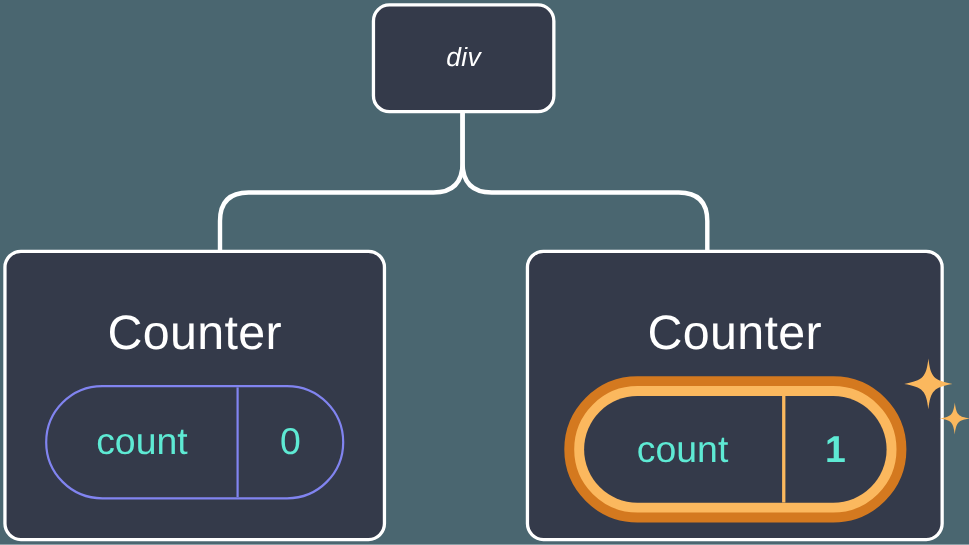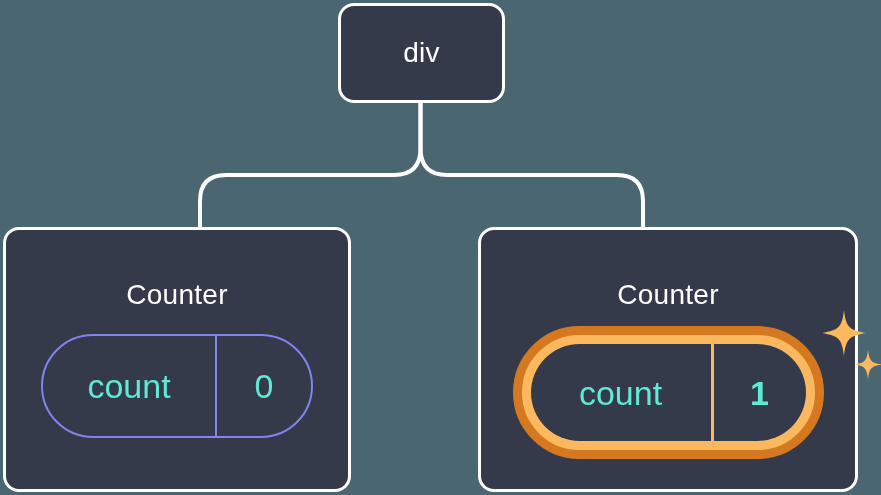--- a/index.html
+++ b/index.html
@@ -55,28 +55,29 @@
   .node-child-right {
     left: 478px;
     top: 227px;
     width: 380px;
     height: 265px;
   }
 
   .node-title {
     color: #ffffff;
     font-family: "Liberation Sans", sans-serif;
-    font-size: 28px;
+    font-size: 44px;
     font-weight: 300;
     letter-spacing: 0.3px;
     line-height: 1;
     white-space: nowrap;
   }
   .node-root .node-title {
-    font-size: 28px;
+    font-size: 24px;
+    font-style: italic;
   }
   .node-child-left .node-title,
   .node-child-right .node-title {
     margin-top: 51px;
   }
 
   
   .pill-wrap {
     position: relative;
     margin-top: 25px;

